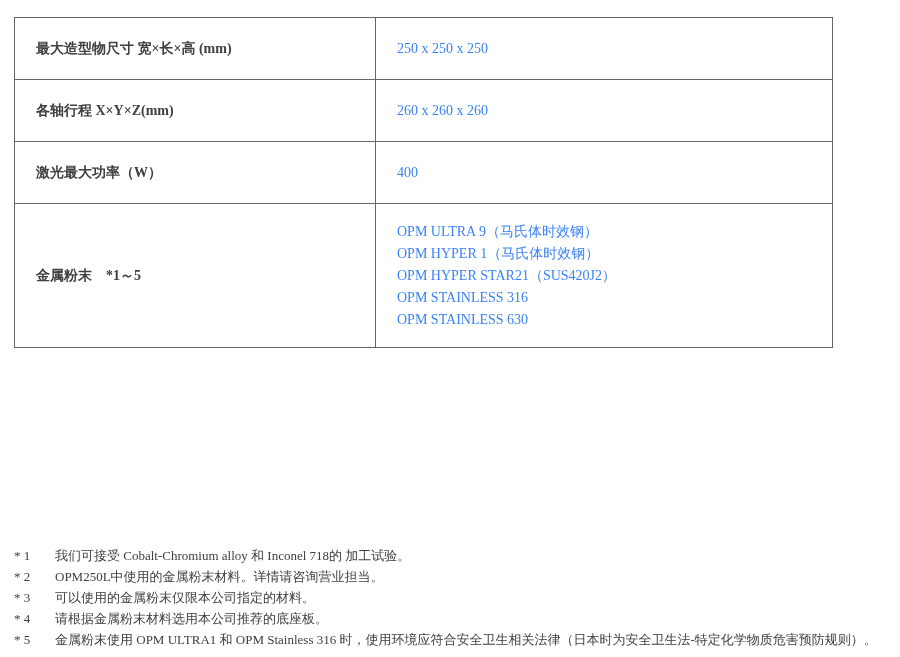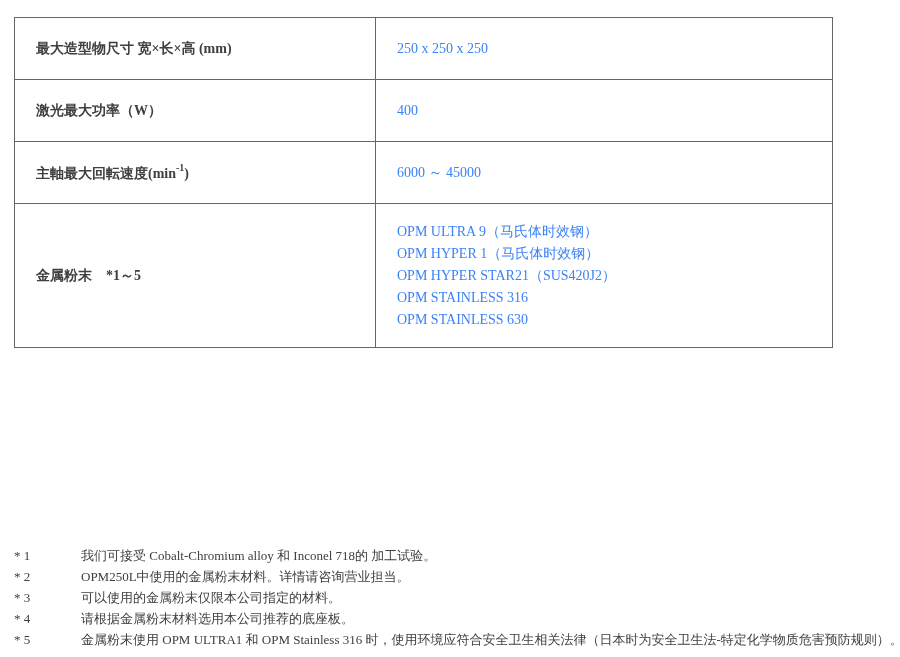--- a/index.html
+++ b/index.html
@@ -61,42 +61,40 @@
     align-items: flex-start;
     font-size: 13px;
     line-height: 21px;
     color: #404040;
     white-space: nowrap;
   }
   .fn-marker {
     width: 41px;
     flex-shrink: 0;
   }
-  .fn-text { flex: 1; margin-left: 26px; }
+  .fn-text { flex: 1; }
 </style>
 </head>
 <body>
 
 <div class="page">
 
   <table class="spec-table">
     <tbody>
       <tr class="spec-row">
         <td class="label-cell">最大造型物尺寸 宽×长×高 (mm)</td>
         <td class="value-cell">250 x 250 x 250</td>
       </tr>
       <tr class="spec-row">
+        <td class="label-cell">各轴行程 X×Y×Z(mm)</td>
+        <td class="value-cell">260 x 260 x 260</td>
+      </tr>
+      <tr class="spec-row">
         <td class="label-cell">激光最大功率（W）</td>
         <td class="value-cell">400</td>
-      </tr>
-      <tr class="spec-row">
-        <td class="label-cell">
-          <span>主軸最大回転速度(min</span><sup class="sup-unit">-1</sup><span>)</span>
-        </td>
-        <td class="value-cell">6000 ～ 45000</td>
       </tr>
       <tr class="powder-row">
         <td class="label-cell">金属粉末　*1～5</td>
         <td class="value-cell">
           <div class="value-line">OPM ULTRA 9（马氏体时效钢）</div>
           <div class="value-line">OPM HYPER 1（马氏体时效钢）</div>
           <div class="value-line">OPM HYPER STAR21（SUS420J2）</div>
           <div class="value-line">OPM STAINLESS 316</div>
           <div class="value-line">OPM STAINLESS 630</div>
         </td>

